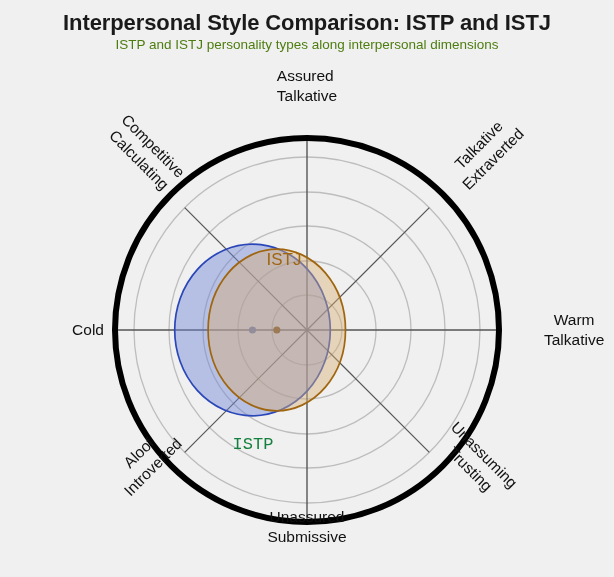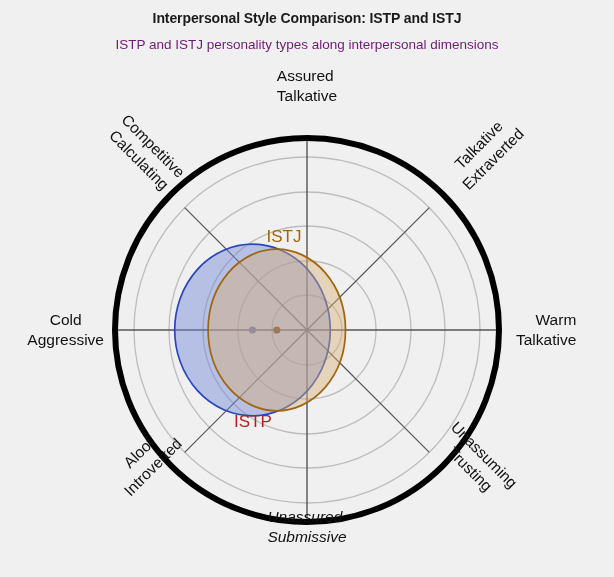--- a/index.html
+++ b/index.html
@@ -19,54 +19,55 @@
     width: 614px;
     height: 577px;
     background: #f0f0f0;
   }
   #chart-title {
     position: absolute;
     left: 0;
     top: 10px;
     width: 614px;
     text-align: center;
-    font-size: 14px;
+    font-size: 22px;
     font-weight: bold;
     color: #1a1a1a;
     letter-spacing: -0.1px;
   }
   #chart-subtitle {
     position: absolute;
     left: 0;
     top: 37px;
     width: 614px;
     text-align: center;
     font-size: 13.5px;
     font-weight: normal;
-    color: #701a75;
+    color: #4d7c0f;
   }
   #plot-svg {
     position: absolute;
     left: 0;
     top: 0;
   }
   .axis-label {
     position: absolute;
     font-size: 15.5px;
     color: #111111;
     white-space: nowrap;
     line-height: 1.28;
   }
   .axis-label .ln {
     display: block;
   }
   .series-label {
     position: absolute;
     font-size: 17px;
     white-space: nowrap;
+    margin-top: 23px;
   }
 </style>
 </head>
 <body>
 
 <div id="figure">
 
   <div id="chart-title">Interpersonal Style Comparison: ISTP and ISTJ</div>
   <div id="chart-subtitle">ISTP and ISTJ personality types along interpersonal dimensions</div>
 
@@ -108,47 +109,46 @@
   <div class="axis-label" style="left:307px; top:66px; transform:translateX(-50%); text-align:left;">
     <span class="ln">Assured</span>
     <span class="ln">Talkative</span>
   </div>
 
   <div class="axis-label" style="left:486px; top:152px; transform:translate(-50%,-50%) rotate(-45deg); text-align:center;">
     <span class="ln">Talkative</span>
     <span class="ln">Extraverted</span>
   </div>
 
-  <div class="axis-label" style="left:516px; top:330px; transform:translateY(-50%); text-align:right;">
+  <div class="axis-label" style="left:544px; top:330px; transform:translateY(-50%); text-align:center;">
     <span class="ln">Warm</span>
     <span class="ln">Talkative</span>
   </div>
 
   <div class="axis-label" style="left:477px; top:462px; transform:translate(-50%,-50%) rotate(45deg); text-align:center;">
     <span class="ln">Unassuming</span>
     <span class="ln">Trusting</span>
   </div>
 
-  <div class="axis-label" style="left:307px; top:507px; transform:translateX(-50%); text-align:left;font-style:italic;">
+  <div class="axis-label" style="left:307px; top:507px; transform:translateX(-50%); text-align:center;">
     <span class="ln">Unassured</span>
     <span class="ln">Submissive</span>
   </div>
 
   <div class="axis-label" style="left:146px; top:460px; transform:translate(-50%,-50%) rotate(-45deg); text-align:center;">
     <span class="ln">Aloof</span>
     <span class="ln">Introverted</span>
   </div>
 
   <div class="axis-label" style="left:104px; top:330px; transform:translateY(-50%) translateX(-100%); text-align:center;">
     <span class="ln">Cold</span>
-    <span class="ln">Aggressive</span>
   </div>
 
   <div class="axis-label" style="left:146px; top:153px; transform:translate(-50%,-50%) rotate(45deg); text-align:center;">
     <span class="ln">Competitive</span>
     <span class="ln">Calculating</span>
   </div>
 
   <div class="series-label" style="left:284px; top:227px; transform:translateX(-50%); color:#a0650f;">ISTJ</div>
 
-  <div class="series-label" style="left:253px; top:412px; transform:translateX(-50%); color:#b91c1c;">ISTP</div>
+  <div class="series-label" style="left:253px; top:412px; transform:translateX(-50%); color:#15803d;font-family:Liberation Mono, monospace;">ISTP</div>
 
 </div>
 
 </body></html>

